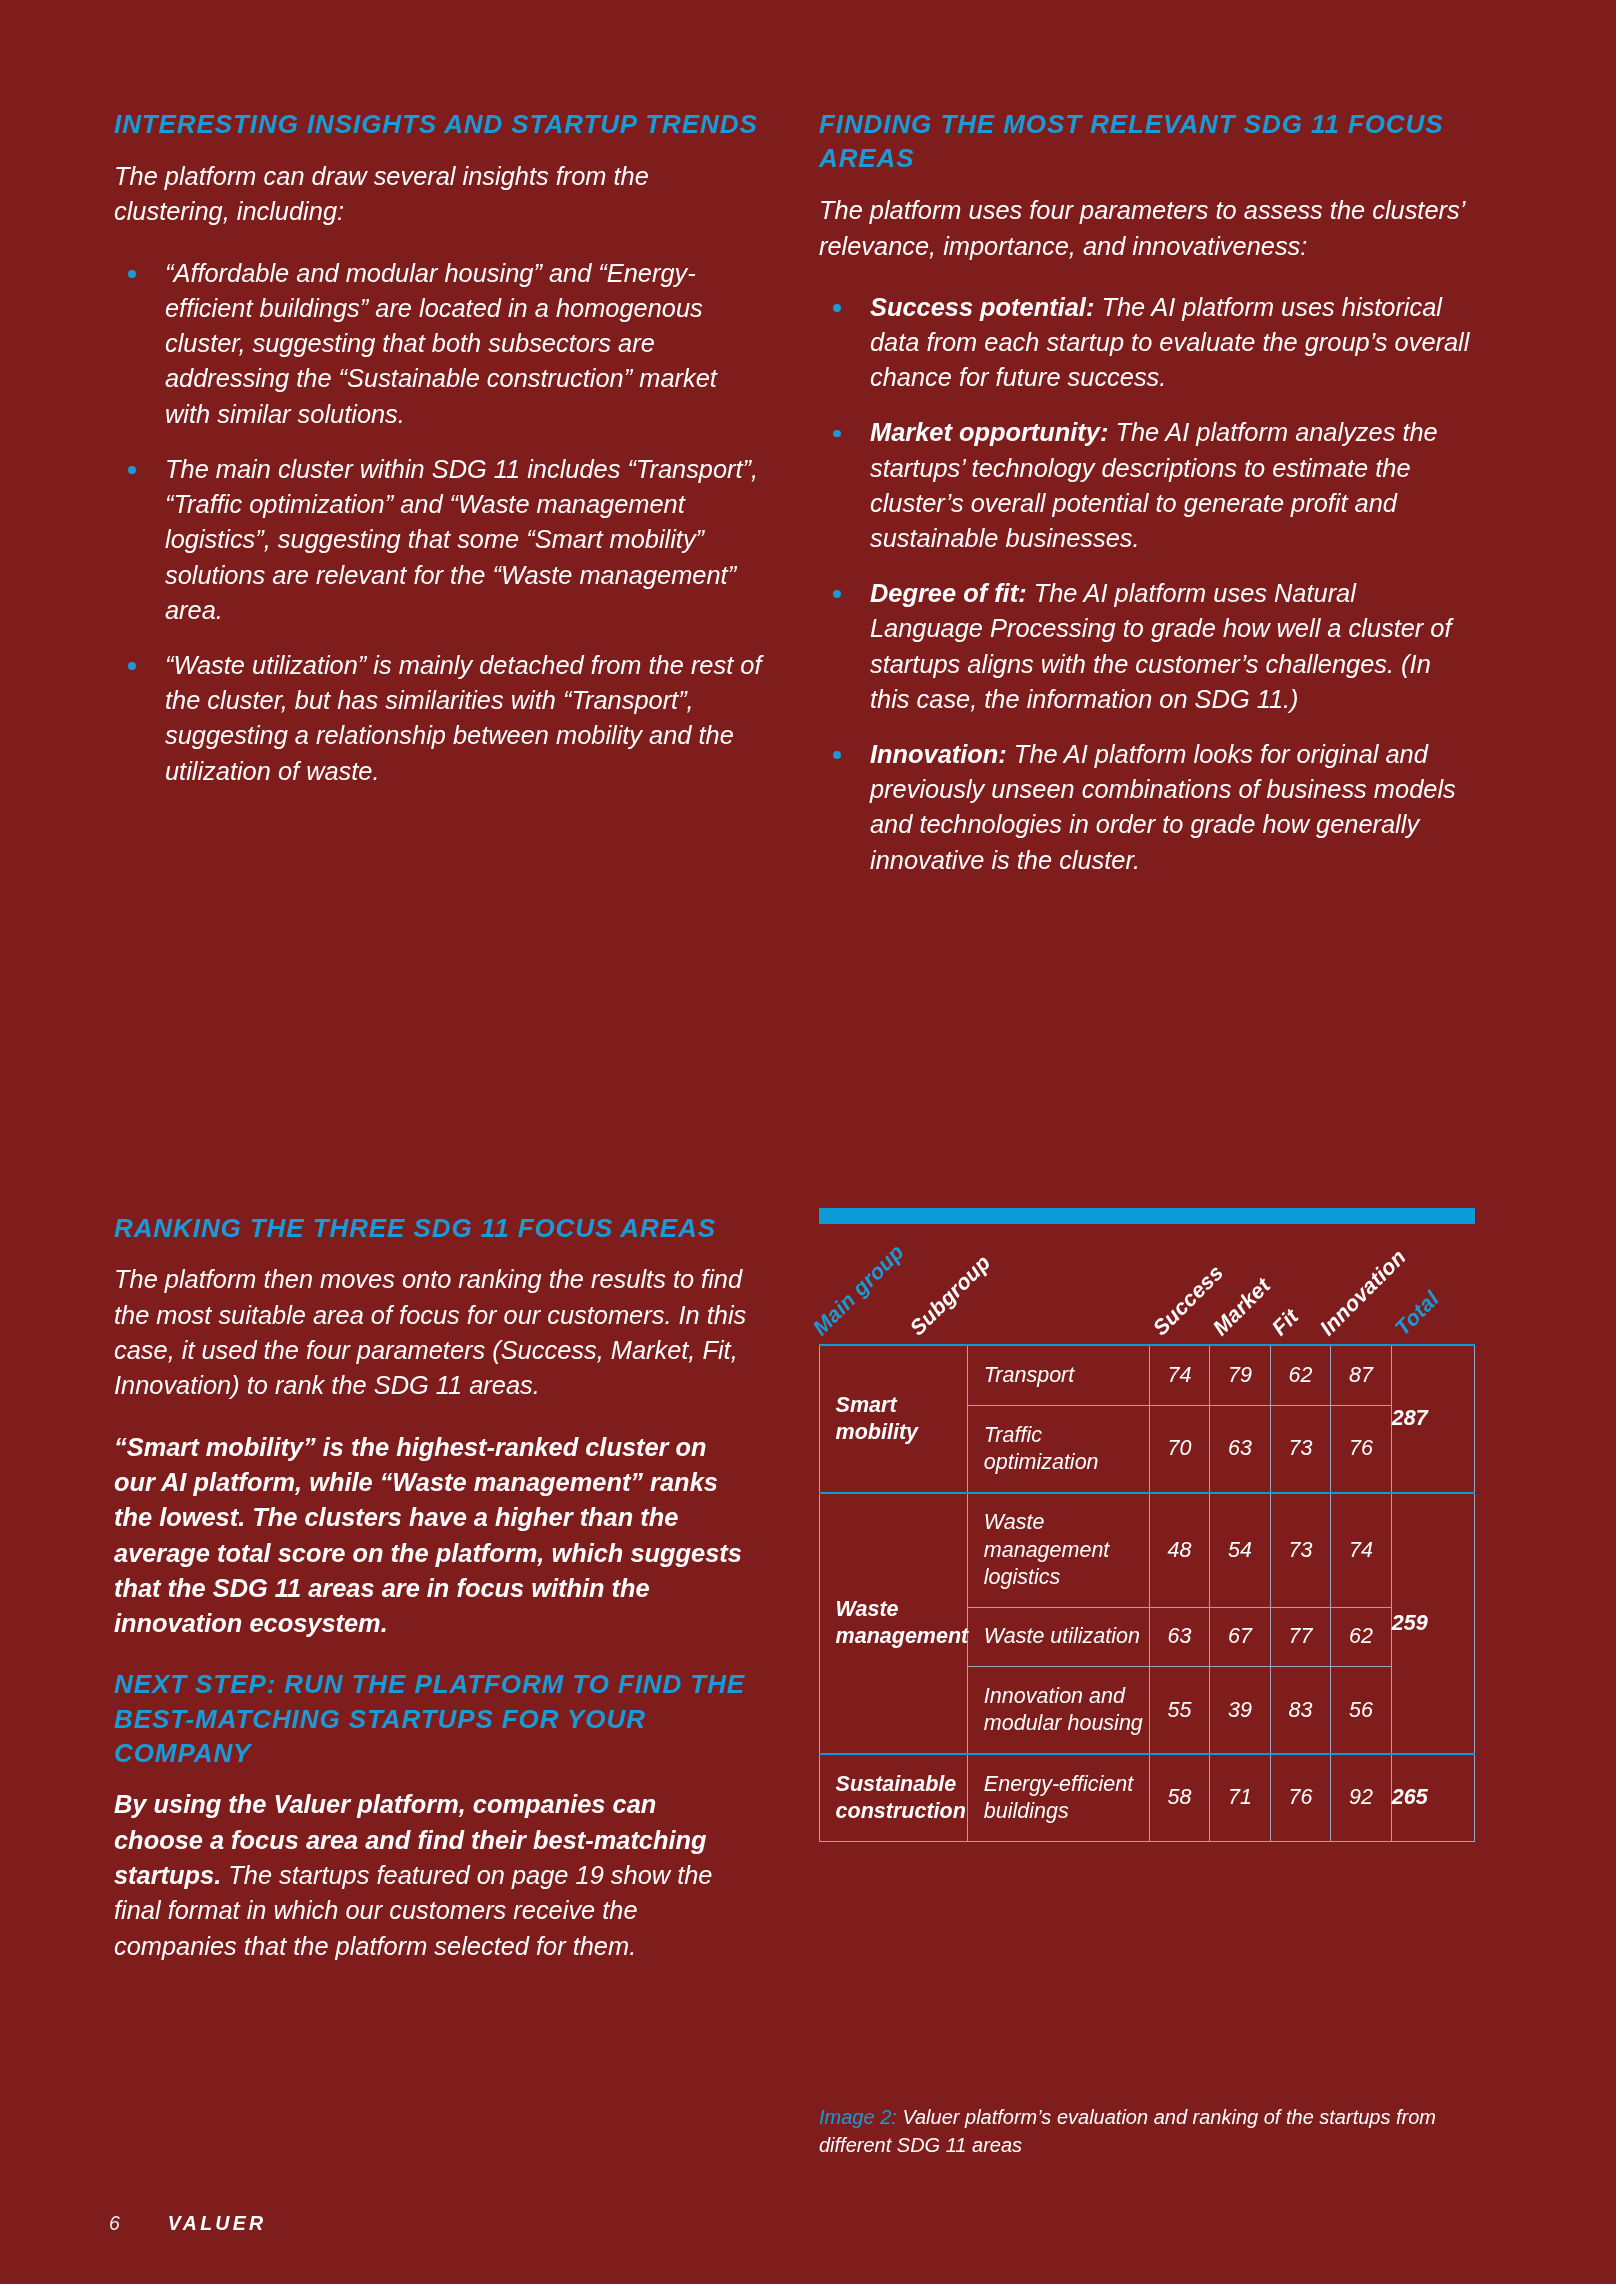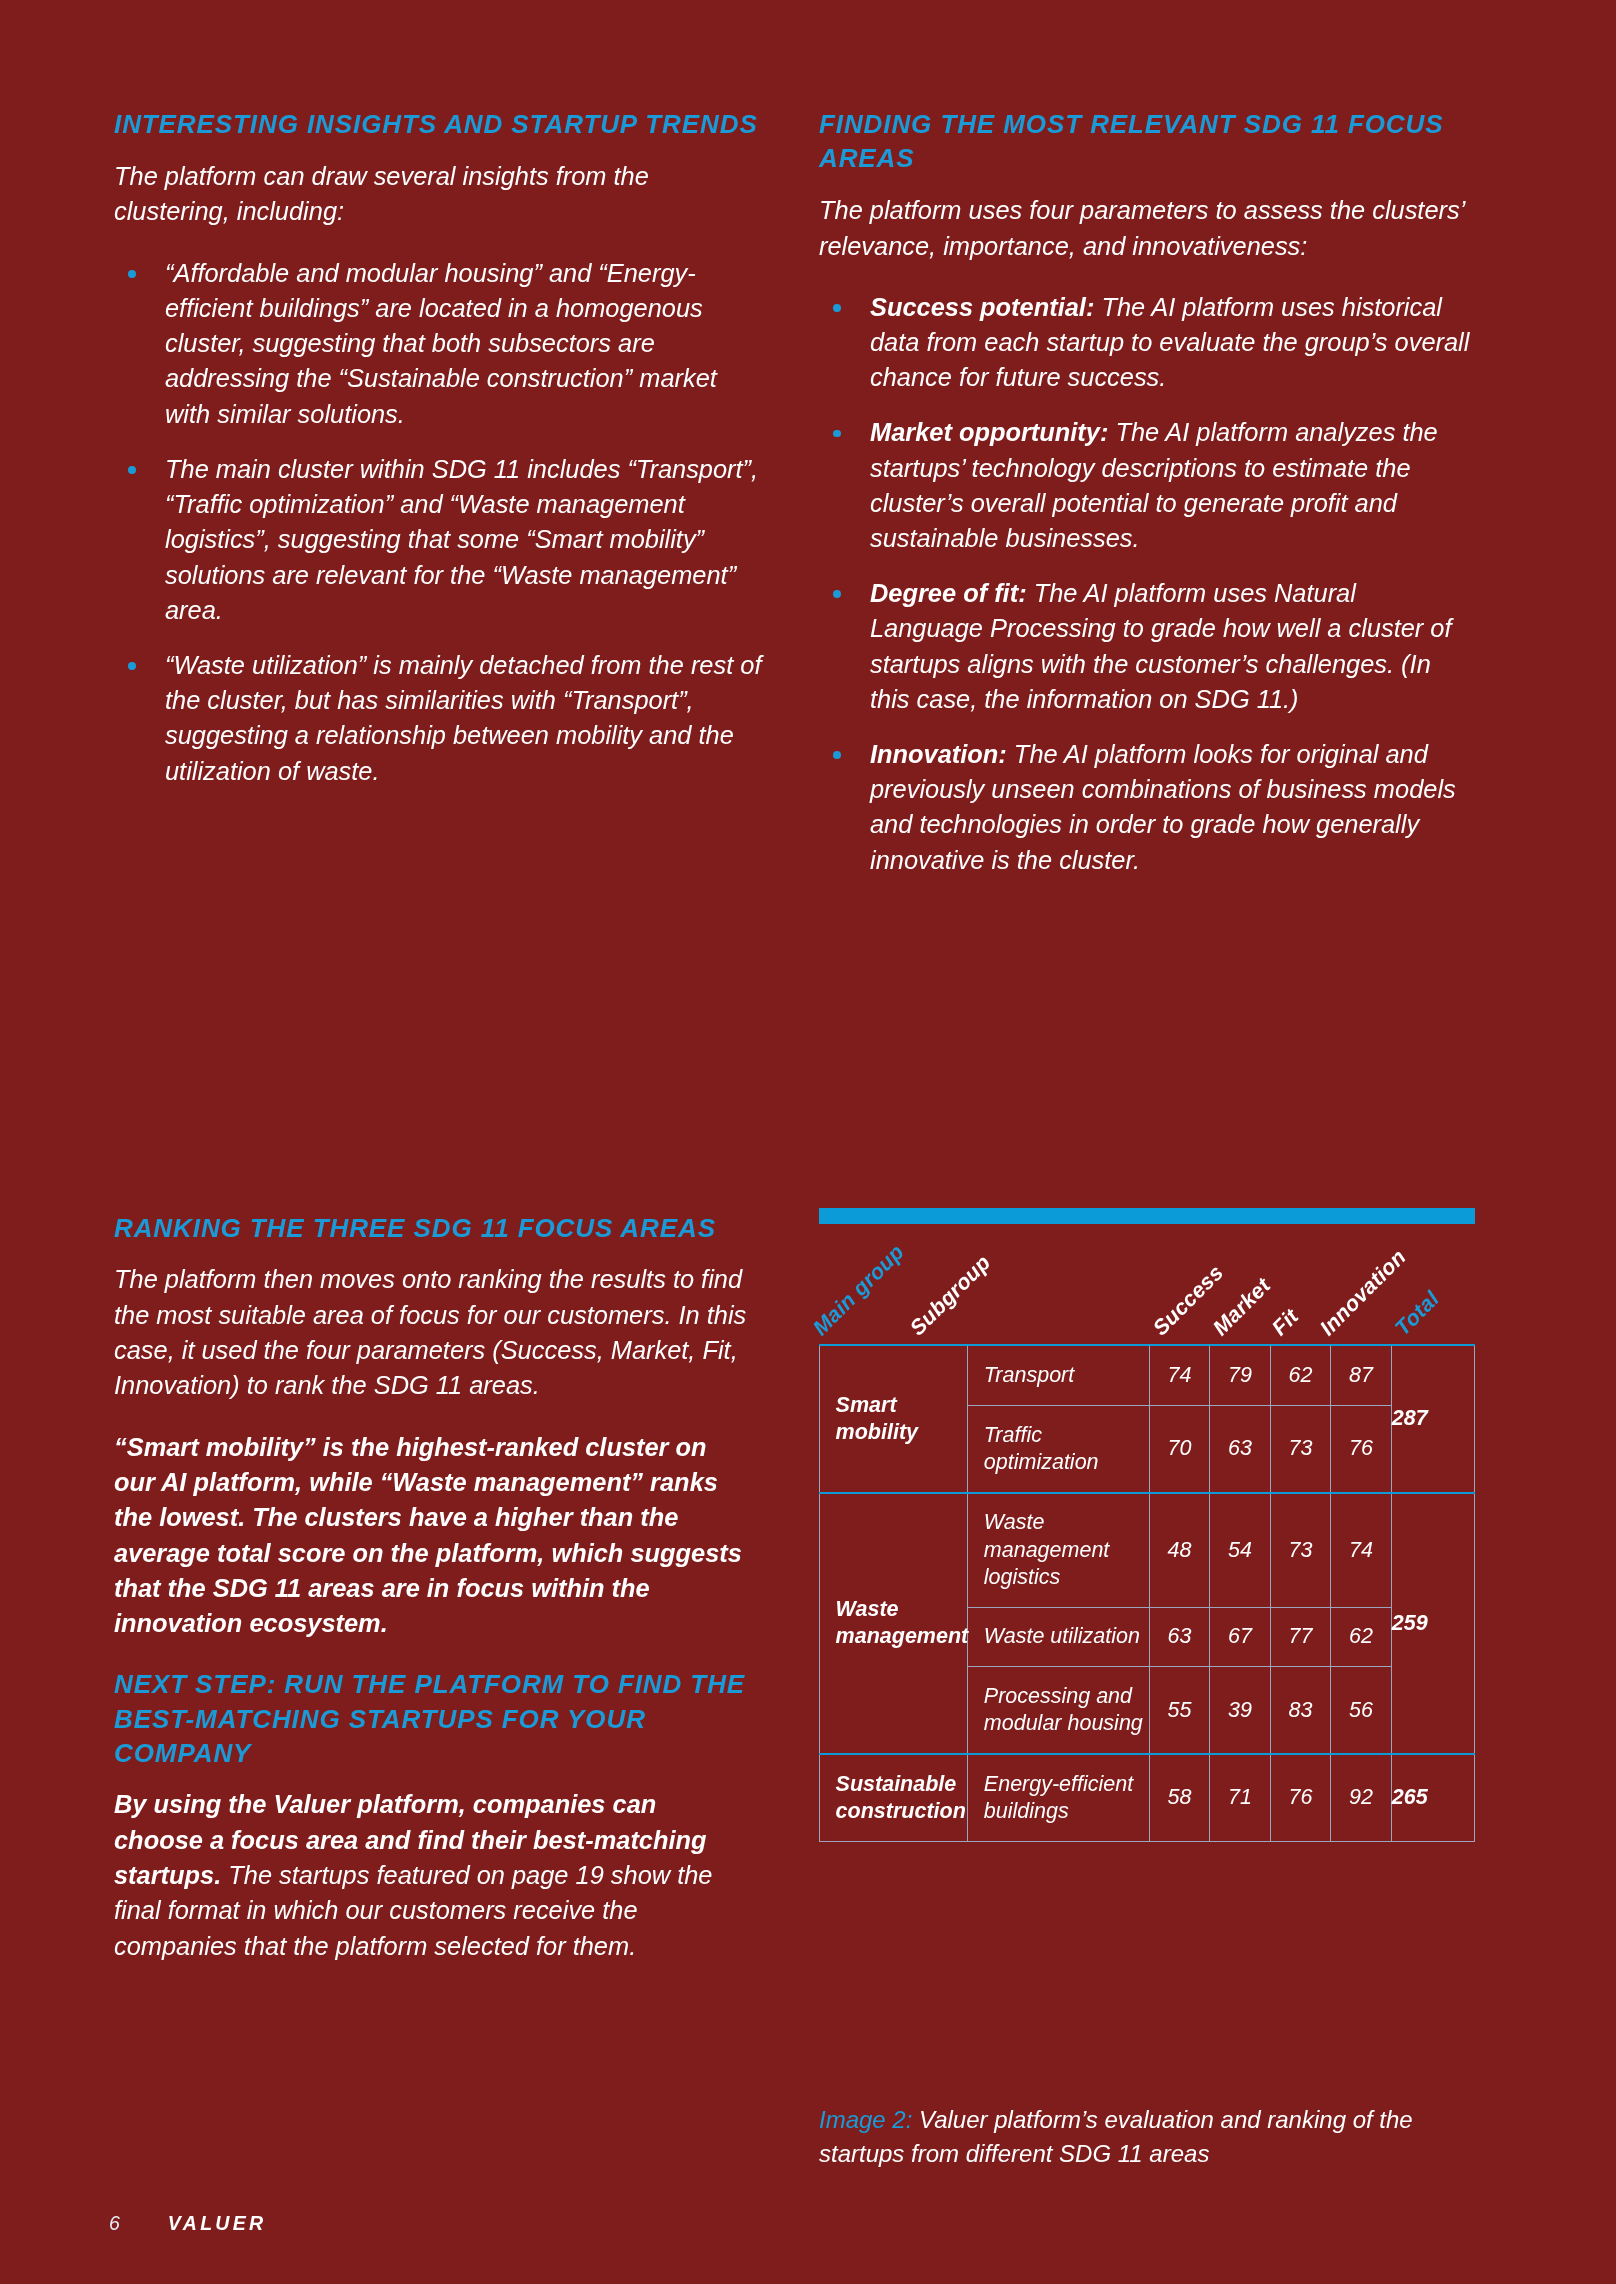--- a/index.html
+++ b/index.html
@@ -176,21 +176,21 @@
 
   tr.group-start > td { border-top: 2.6px solid #0b9bd8; }
   table.rank tr.group-start td.group { border-top: 2.6px solid #0b9bd8; }
 
   .caption {
     position: absolute;
     left: 819px;
     top: 2103px;
     width: 638px;
     color: #ffffff;
-    font-size: 24px;
+    font-size: 20px;
     line-height: 1.4;
   }
   .caption .cap-key { color: #1a9bd7; }
 
   
   .footer {
     position: absolute;
     left: 109px;
     top: 2212px;
     display: flex;
@@ -291,21 +291,21 @@
           <td class="total" rowspan="3">259</td>
         </tr>
         <tr>
           <td class="sub">Waste utilization</td>
           <td class="num">63</td>
           <td class="num">67</td>
           <td class="num">77</td>
           <td class="num">62</td>
         </tr>
         <tr>
-          <td class="sub">Processing and modular housing</td>
+          <td class="sub">Innovation and modular housing</td>
           <td class="num">55</td>
           <td class="num">39</td>
           <td class="num">83</td>
           <td class="num">56</td>
         </tr>
 
         <tr class="group-start">
           <td class="group">Sustainable construction</td>
           <td class="sub">Energy-efficient buildings</td>
           <td class="num">58</td>

